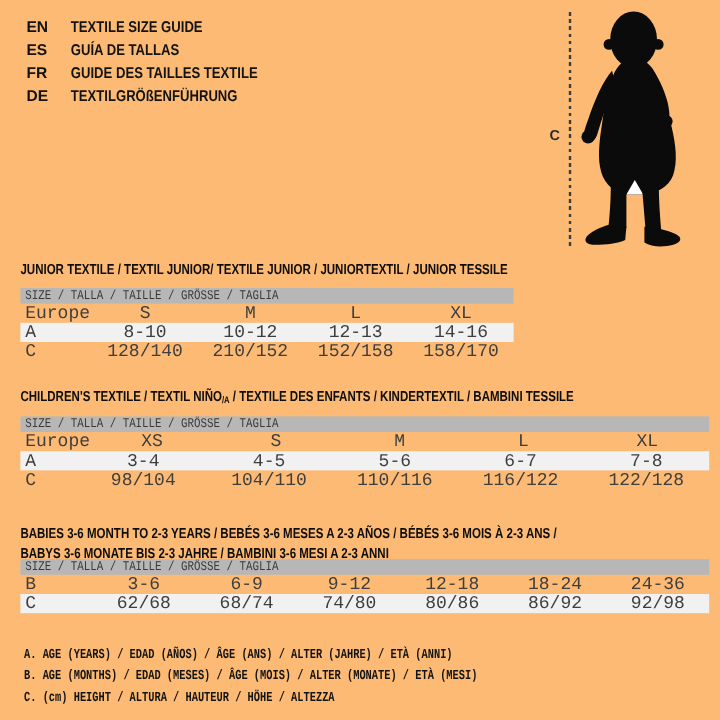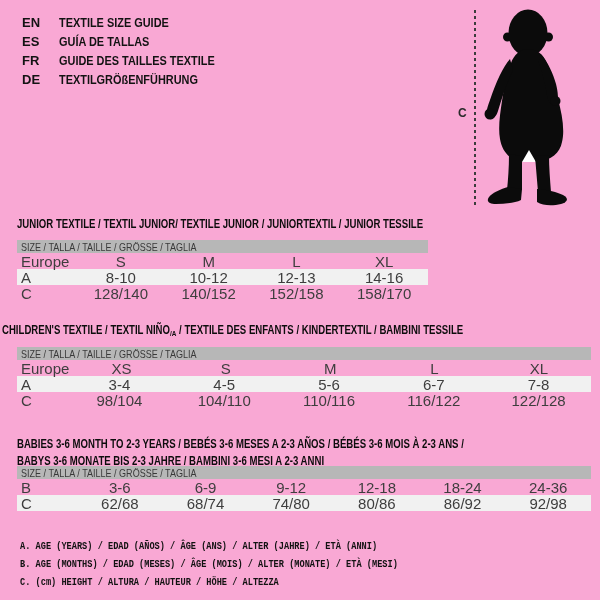--- a/index.html
+++ b/index.html
@@ -1,17 +1,17 @@
 <!DOCTYPE html>
 <html><head>
 <meta charset="utf-8">
 <style>
   html,body{margin:0;padding:0;background:#fff;}
   .page{
-    position:relative;width:600px;height:600px;background:#f9a8d4;overflow:hidden;
+    position:relative;width:600px;height:600px;background:#fdba74;overflow:hidden;
     font-family:"Liberation Sans","DejaVu Sans",sans-serif;color:#111;
   }
   
   .cond{display:inline-block;transform-origin:0 60%;white-space:nowrap;}
   .sc84{transform:scaleX(0.84);}
   .sc82{transform:scaleX(0.82);}
   .sc80{transform:scaleX(0.80);}
   .sc75{transform:scaleX(0.75);}
 
   
@@ -26,21 +26,21 @@
     background:repeating-linear-gradient(to bottom,#3c3c3c 0 3px,transparent 3px 6px);
   }
   .c-label{position:absolute;left:458px;top:106px;font-size:12px;font-weight:600;color:#2a2a2a;}
   .silhouette{position:absolute;left:481px;top:4px;}
 
   
   .heading{position:absolute;font-weight:bold;font-size:12px;line-height:17px;color:#0d0d0d;white-space:nowrap;}
   .hsub{font-size:8px;vertical-align:-2px;}
 
   
-  .size-table{position:absolute;left:17px;}
+  .size-table{position:absolute;left:17px;font-family:Liberation Mono, monospace;}
   .t1{top:240px;width:411px;}
   .t2{top:347px;width:574px;}
   .t3{top:466px;width:574px;}
   .thead{height:13px;background:#b7b7b7;display:flex;align-items:center;padding-left:4px;
          font-size:11px;color:#393939;}
   .trow{height:16px;display:flex;align-items:center;font-size:15px;color:#3e3e3e;}
   .trow.shaded{background:#f1f1f1;}
   .tlabel{flex:0 0 56px;padding-left:4px;text-align:left;}
   .t2 .tlabel{flex-basis:46px;}
   .tcell{flex:1 1 0;text-align:center;}
@@ -122,27 +122,27 @@
     <div class="trow shaded">
       <span class="tlabel">A</span>
       <span class="tcell">8-10</span>
       <span class="tcell">10-12</span>
       <span class="tcell">12-13</span>
       <span class="tcell">14-16</span>
     </div>
     <div class="trow">
       <span class="tlabel">C</span>
       <span class="tcell">128/140</span>
-      <span class="tcell">140/152</span>
+      <span class="tcell">210/152</span>
       <span class="tcell">152/158</span>
       <span class="tcell">158/170</span>
     </div>
   </div>
 
-  <div class="heading" style="left:2px;top:322px;">
+  <div class="heading" style="left:17px;top:322px;">
     <span class="cond sc80"><span>CHILDREN'S TEXTILE / TEXTIL NIÑO</span><span class="hsub">/A</span><span> / TEXTILE DES ENFANTS / KINDERTEXTIL / BAMBINI TESSILE</span></span>
   </div>
   <div class="size-table t2">
     <div class="thead">
       <span class="cond sc82">SIZE / TALLA / TAILLE / GRÖSSE / TAGLIA</span>
     </div>
     <div class="trow">
       <span class="tlabel">Europe</span>
       <span class="tcell">XS</span>
       <span class="tcell">S</span>

